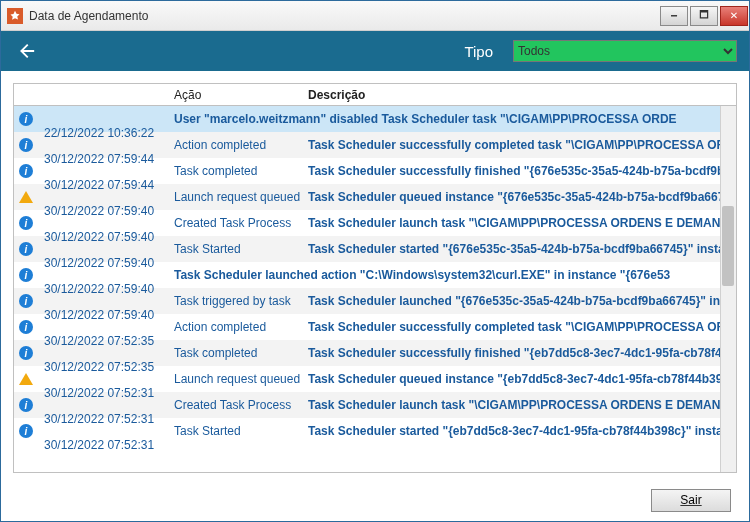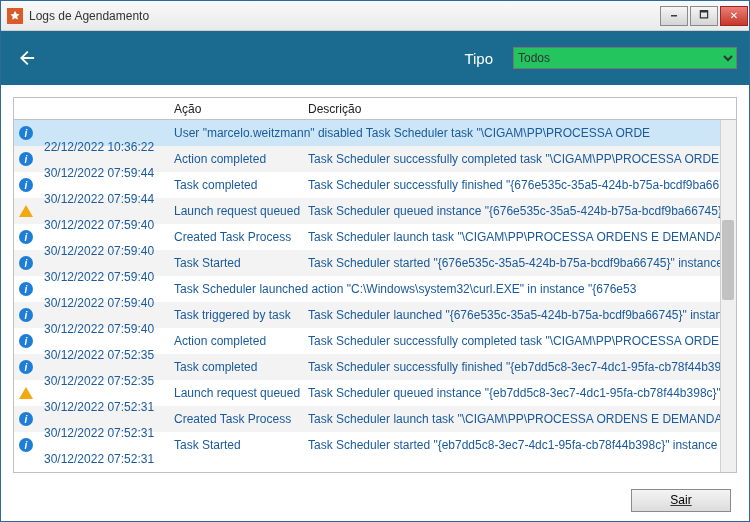--- a/index.html
+++ b/index.html
@@ -28,21 +28,21 @@
   .win-btn {
     width: 28px; height: 20px; margin: 0 1px;
     background: linear-gradient(#f6f6f6,#d4d4d4);
     border: 1px solid #8a8a8a;
     display:flex; align-items:center; justify-content:center;
     font-size: 10px; font-family: "Segoe UI Symbol"; color:#333;
     cursor: pointer;
   }
   .win-btn.close { background: linear-gradient(#e98079,#c8362a); border-color:#a0251c; color:#fff;}
   .toolbar {
-    height: 54px; background: #1a6b8f;
+    height: 40px; background: #1a6b8f;
     display:flex; align-items:center;
     padding: 0 12px;
     color:#fff;
   }
   .back-arrow {
     width: 24px; height:24px; display:flex; align-items:center; justify-content:center;
     cursor:pointer;
   }
   .tipo-label { margin-left: auto; font-size: 15px; color:#fff; padding-right: 20px; }
   .tipo-select {
@@ -59,21 +59,21 @@
   }
   .grid-header-row {
     display:flex; height:22px;
     border-bottom:1px solid #c0c0c0;
     background:#fff; font-size:12px; color:#222;
   }
   .col { display:flex; align-items:center; padding-left:6px; border-right:0px solid #eee; overflow:hidden; white-space:nowrap; }
   .col-icon { width:24px; padding:0; justify-content:center; }
   .col-data { width:130px;margin-top:28px; }
   .col-acao { width:134px; }
-  .col-desc { flex:1; }
+  .col-desc { flex:1;font-weight:bold; }
   .grid-body {
     flex:1; overflow:hidden; position:relative;
   }
   .scroll-track {
     position:absolute; right:0; top:0; bottom:0; width:16px;
     background:#f0f0f0; border-left:1px solid #d0d0d0;
   }
   .scroll-thumb {
     position:absolute; right:2px; top:100px; width:12px; height:80px;
     background:#c2c2c2; border-radius:2px;
@@ -96,38 +96,38 @@
     border-left:7px solid transparent;
     border-right:7px solid transparent;
     border-bottom:12px solid #f2a90e;
     position:relative;
   }
   .footer {
     height: 42px; display:flex; align-items:center; justify-content:flex-end;
     padding: 0 18px;
   }
   .btn-sair {
-    width:100px; height:23px;
+    width:80px; height:23px;
     background:linear-gradient(#f4f4f4,#dcdcdc);
     border:1px solid #8a8a8a; font-size:12px;
     text-decoration:underline; text-decoration-color:#333;
     cursor:pointer;
   }
 </style>
 </head>
 <body>
 
 <div class="window">
   <div class="titlebar">
     <div class="title-icon">
       <svg viewBox="0 0 16 16">
           <path fill="#fff" d="M8 1l2 4 4 .6-3 3 1 4L8 11l-4 2 1-4-3-3 4-.6z"></path>
         </svg>
     </div>
-    <div class="title-text">Logs de Agendamento</div>
+    <div class="title-text">Data de Agendamento</div>
     <div class="win-controls">
       <div class="win-btn">🗕</div>
       <div class="win-btn">🗖</div>
       <div class="win-btn close">✕</div>
     </div>
   </div>
 
   <div class="toolbar">
     <div class="back-arrow">
       <svg width="22" height="22" viewBox="0 0 24 24">

